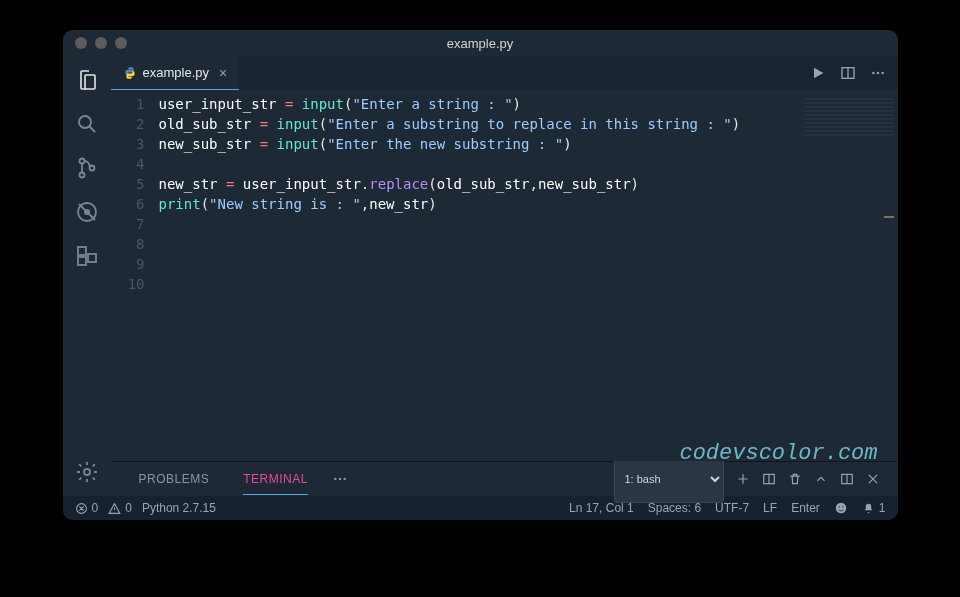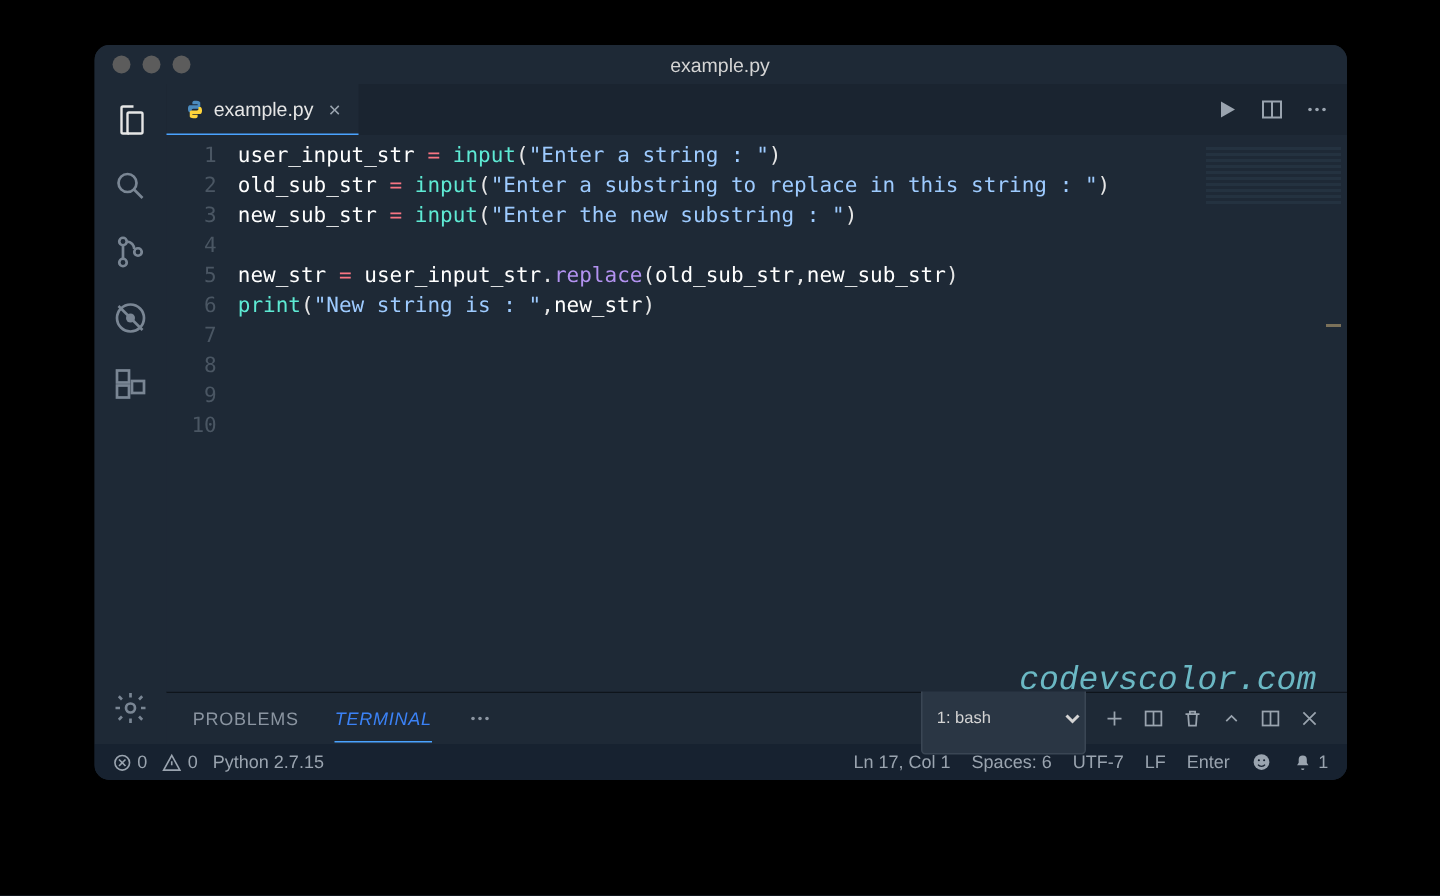--- a/index.html
+++ b/index.html
@@ -94,22 +94,22 @@
   .tok-str{color:#9ecbff;}
   .tok-punc{color:#e6e6e6;}
   .tok-call{color:#b392f0;text-align:right;}
   .panel {
     border-top: 1px solid #0e141b;
     background:#1e2936;
   }
   .panel-tabs {
     display:flex; align-items:center; height:34px; padding:0 18px; gap:24px; color:#8b95a1;
   }
-  .panel-tabs .ptab { font-size:12px; letter-spacing:.5px; cursor:pointer;}
-  .panel-tabs .ptab.active { color:#3b82f6; border-bottom:1px solid #4aa3ff; padding-bottom:8px; margin-bottom:-8px;font-style:italic;}
+  .panel-tabs .ptab { font-size:12px; letter-spacing:.5px; cursor:pointer;margin-left:10px;}
+  .panel-tabs .ptab.active { color:#ec4899; border-bottom:1px solid #4aa3ff; padding-bottom:8px; margin-bottom:-8px;}
   .panel-tabs .pmore{color:#8b95a1;cursor:pointer;}
   .panel-right { margin-left:auto; display:flex; align-items:center; gap:12px; color:#9aa4af;}
   .panel-right select {
     background:#2a3644; color:#d4d4d4; border:1px solid #3a4654; border-radius:3px;
     font-size:11px; padding:16px 6px; width:110px;
   }
   .panel-right .picon{cursor:pointer;display:flex;align-items:center;}
   .terminal {
     font-family: Menlo, Consolas, monospace; font-size:13px; color:#d4d4d4;
     padding: 4px 18px 14px; line-height:17px; white-space:pre;

